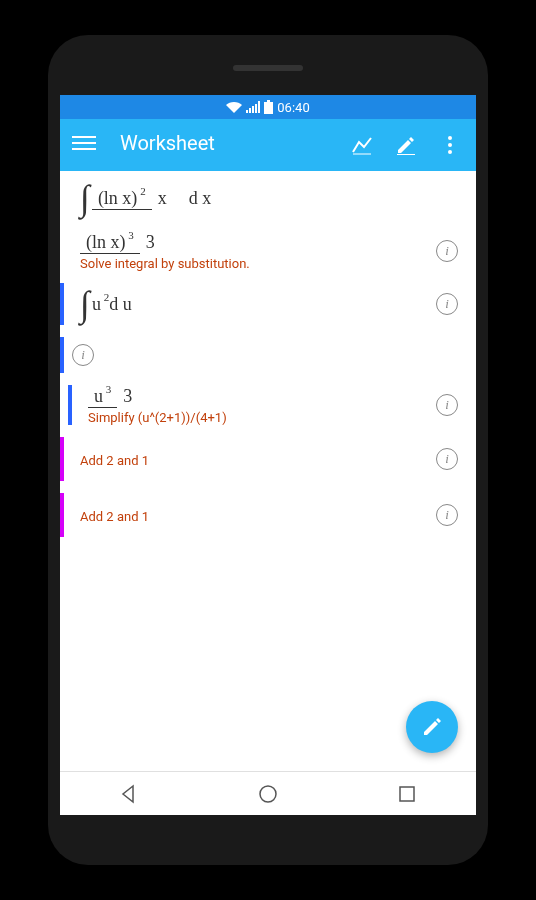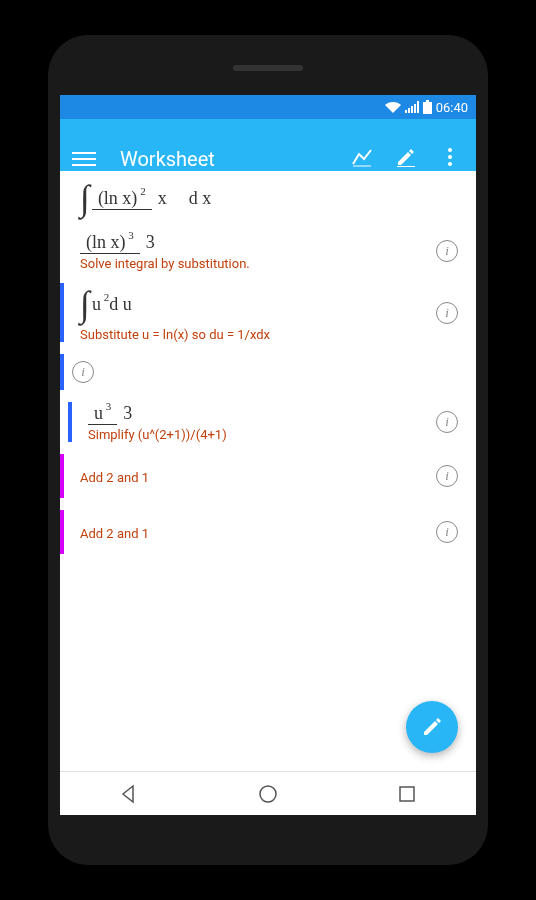--- a/index.html
+++ b/index.html
@@ -38,34 +38,34 @@
   background: #fff;
   overflow: hidden;
   position: relative;
   display: flex;
   flex-direction: column;
 }
 .statusbar {
   height: 24px;
   background: #1e88e5;
   display: flex;
-  justify-content: flex-end;
+  justify-content: center;
   align-items: center;
   padding: 0 8px;
   gap: 4px;
   color: #fff;
   font-size: 13px;
 }
 .status-icon { display: inline-flex; align-items: center; }
 .appbar {
   height: 52px;
   background: #29b6f6;
   display: flex;
-  align-items: flex-end;
-  padding: 0 12px;
+  align-items: flex-start;
+  padding: 12px 12px;
   color: #fff;
 }
 .hamburger { width: 24px; height: 24px; display: flex; flex-direction: column; justify-content: center; gap: 4px; margin-right: 24px; cursor: pointer; }
 .hamburger span { height: 2px; background: #fff; }
 .app-title { font-size: 20px; font-weight: 400; flex: 1; }
 .appbar-icon { width: 28px; height: 28px; margin-left: 16px; display: flex; align-items: center; justify-content: center; cursor: pointer; }
 .content {
   flex: 1;
   background: #fff;
   overflow-y: auto;
@@ -228,21 +228,20 @@
           </div>
       </div>
 
       <div class="row" style="padding-left:0;">
         <div class="left-accent accent-blue"></div>
         <div class="math-area">
           <div class="math-line">
             <span class="intsym">∫</span>
             <span>u<span class="sup"> 2</span>d u</span>
           </div>
-          <div class="explain">Substitute u = ln(x) so du = 1/xdx</div>
         </div>
         <div class="info-icon">
             <span>i</span>
           </div>
       </div>
 
       <div class="row" style="padding-left:0;">
         <div class="left-accent accent-blue"></div>
         <div class="info-icon">
             <span>i</span>

